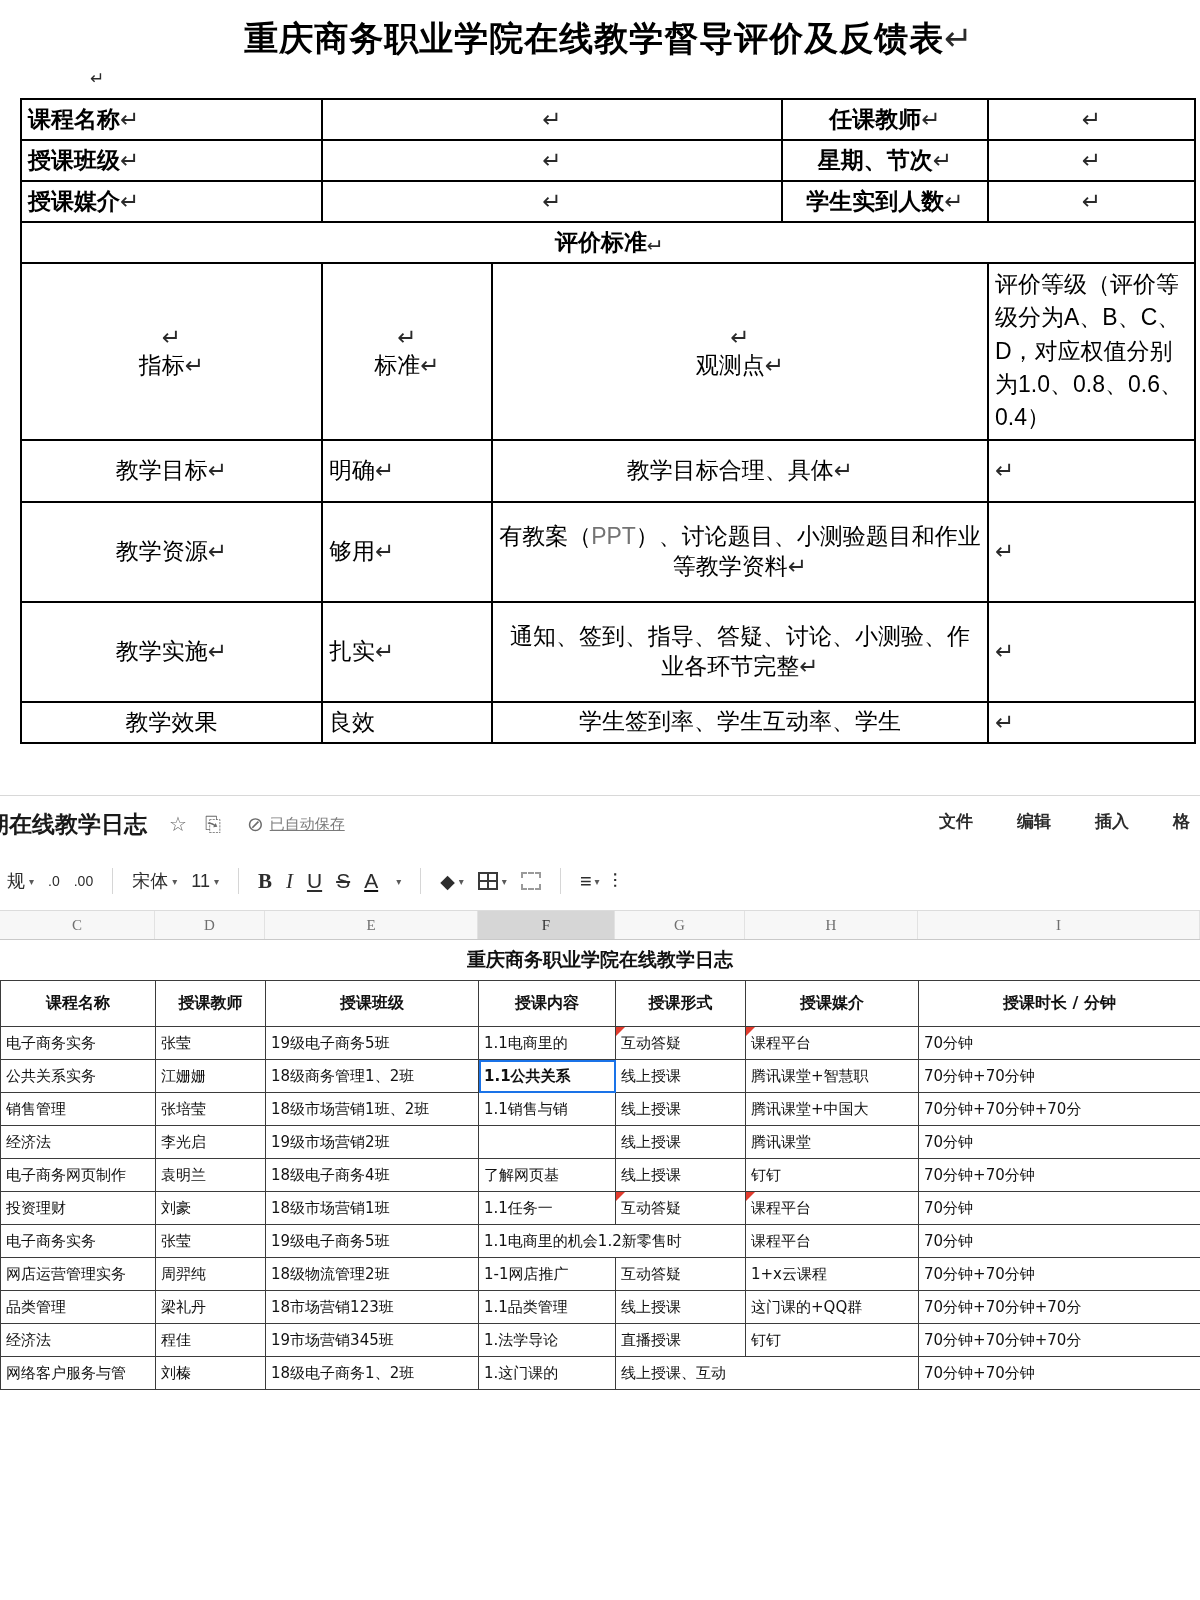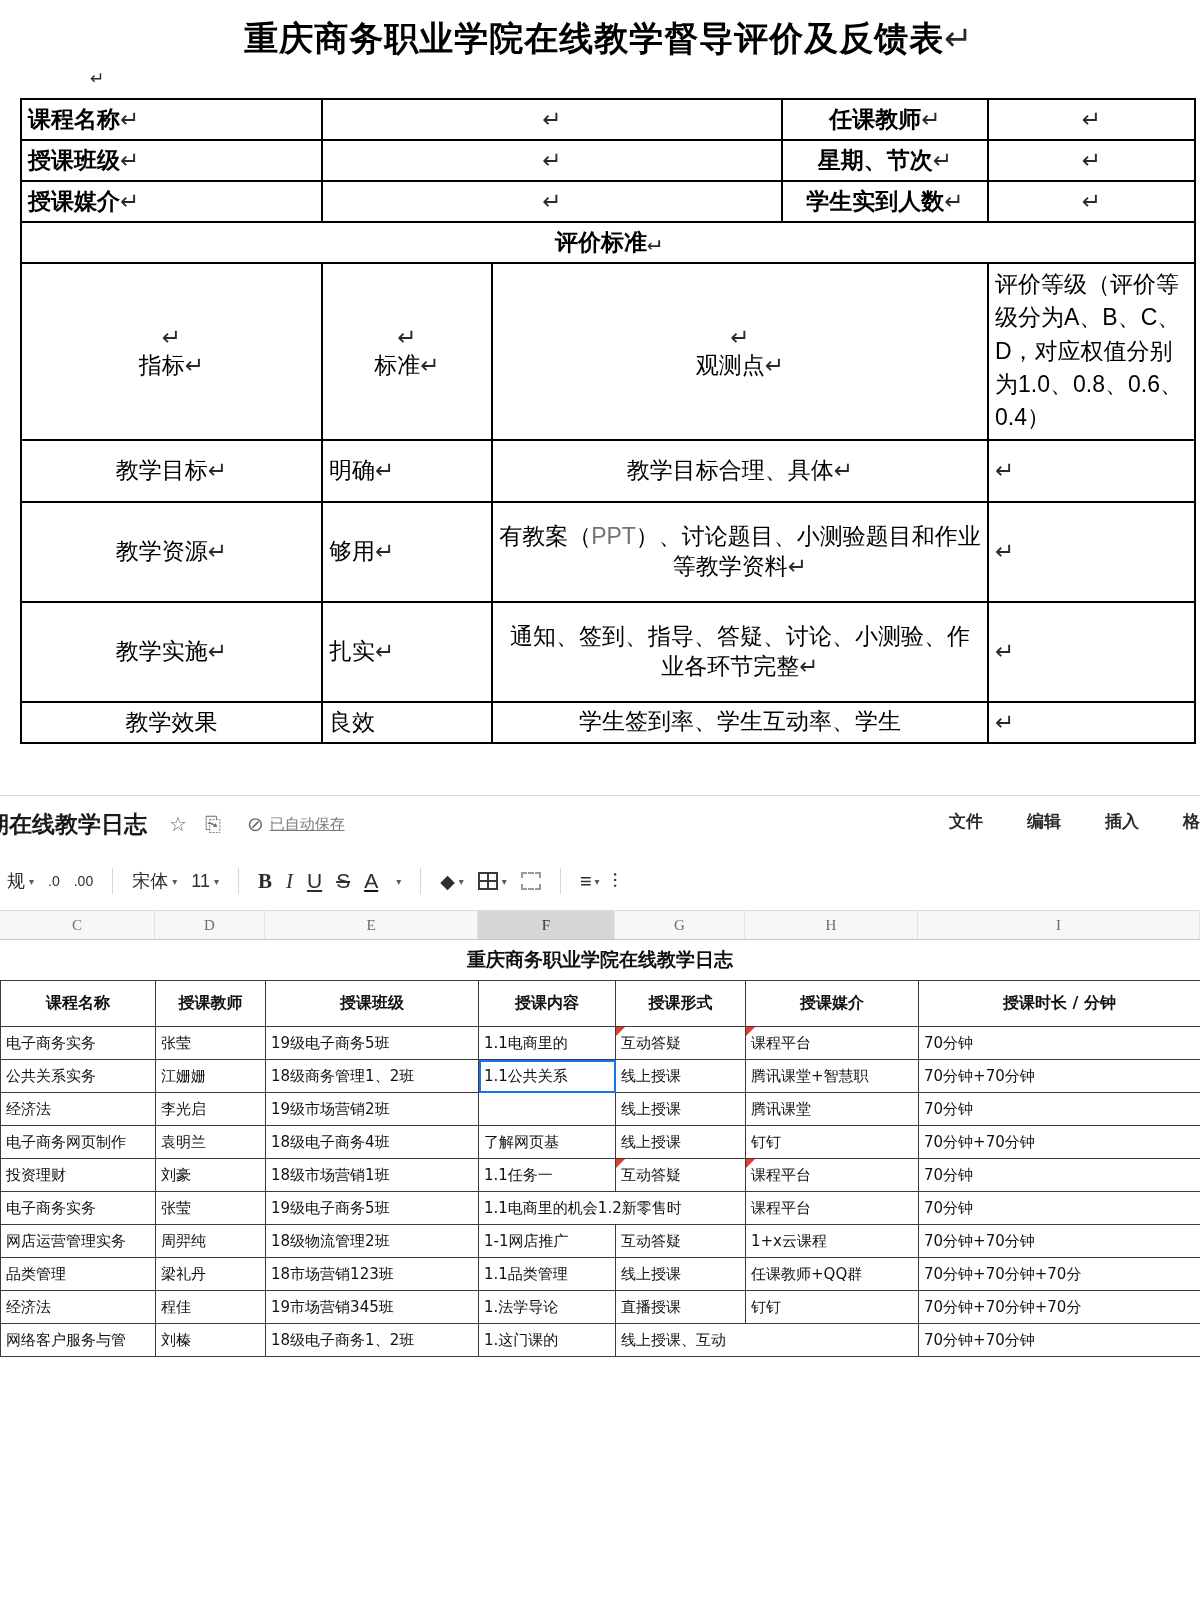--- a/index.html
+++ b/index.html
@@ -130,20 +130,21 @@
   .saved {
     display: flex; align-items: center; gap: 6px;
     font-size: 15px; color: #7a7a7a;
     margin-left: 8px;
   }
   .saved .txt { text-decoration: underline; }
   .menu-row {
     position: absolute;
     right: 0; top: 14px;
     display: flex; gap: 44px;
+    padding-right: 10px;
     margin-left: 40px;
   }
   .menu-row .mi {
     font-size: 17px;
     color: #2b2b2b;
     font-weight: bold;
     font-family: "DejaVu Sans", "Liberation Sans", sans-serif;
   }
 
   .toolbar {
@@ -245,20 +246,21 @@
   .cell-note:after {
     content: "";
     position: absolute;
     top: 0; left: 0;
     border-top: 9px solid #e23c2e;
     border-right: 9px solid transparent;
   }
   td.selected {
     outline: 2px solid #1a73e8;
     outline-offset: -2px;
+    font-weight: bold;
   }
   .clip-last td { border-bottom: none; }
 </style>
 </head>
 <body>
 
 <div class="doc-pane">
 
   <div class="doc-title">
     <span>重庆商务职业学院在线教学督导评价及反馈表</span><span class="pilcrow">↵</span>
@@ -464,20 +466,29 @@
     <tr>
       <td>公共关系实务</td>
       <td>江姗姗</td>
       <td>18级商务管理1、2班</td>
       <td class="selected">1.1公共关系</td>
       <td>线上授课</td>
       <td>腾讯课堂+智慧职</td>
       <td>70分钟+70分钟</td>
     </tr>
 
+    <tr>
+      <td>销售管理</td>
+      <td>张培莹</td>
+      <td>18级市场营销1班、2班</td>
+      <td>1.1销售与销</td>
+      <td>线上授课</td>
+      <td>腾讯课堂+中国大</td>
+      <td>70分钟+70分钟+70分</td>
+    </tr>
 
     <tr>
       <td>经济法</td>
       <td>李光启</td>
       <td>19级市场营销2班</td>
       <td></td>
       <td>线上授课</td>
       <td>腾讯课堂</td>
       <td>70分钟</td>
     </tr>
@@ -520,21 +531,21 @@
       <td>1+x云课程</td>
       <td>70分钟+70分钟</td>
     </tr>
 
     <tr>
       <td>品类管理</td>
       <td>梁礼丹</td>
       <td>18市场营销123班</td>
       <td>1.1品类管理</td>
       <td>线上授课</td>
-      <td>任课教师+QQ群</td>
+      <td>这门课的+QQ群</td>
       <td>70分钟+70分钟+70分</td>
     </tr>
 
     <tr>
       <td>经济法</td>
       <td>程佳</td>
       <td>19市场营销345班</td>
       <td>1.法学导论</td>
       <td>直播授课</td>
       <td>钉钉</td>

